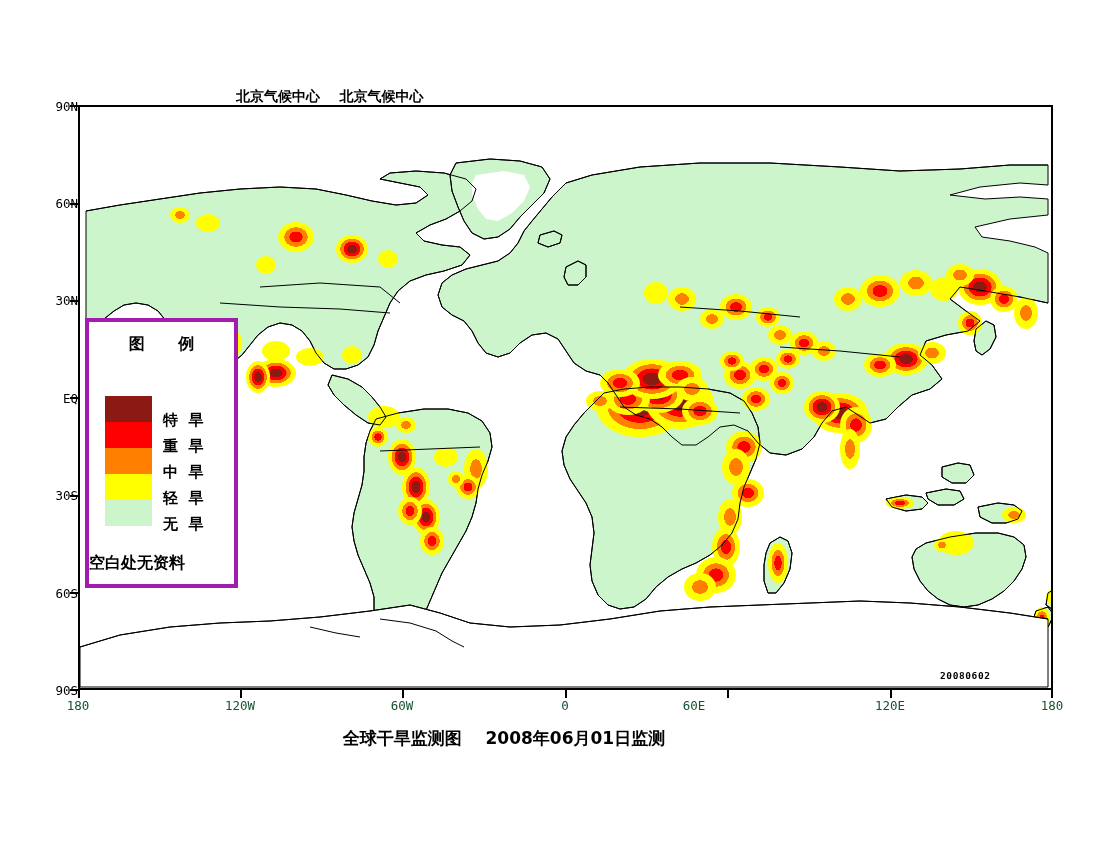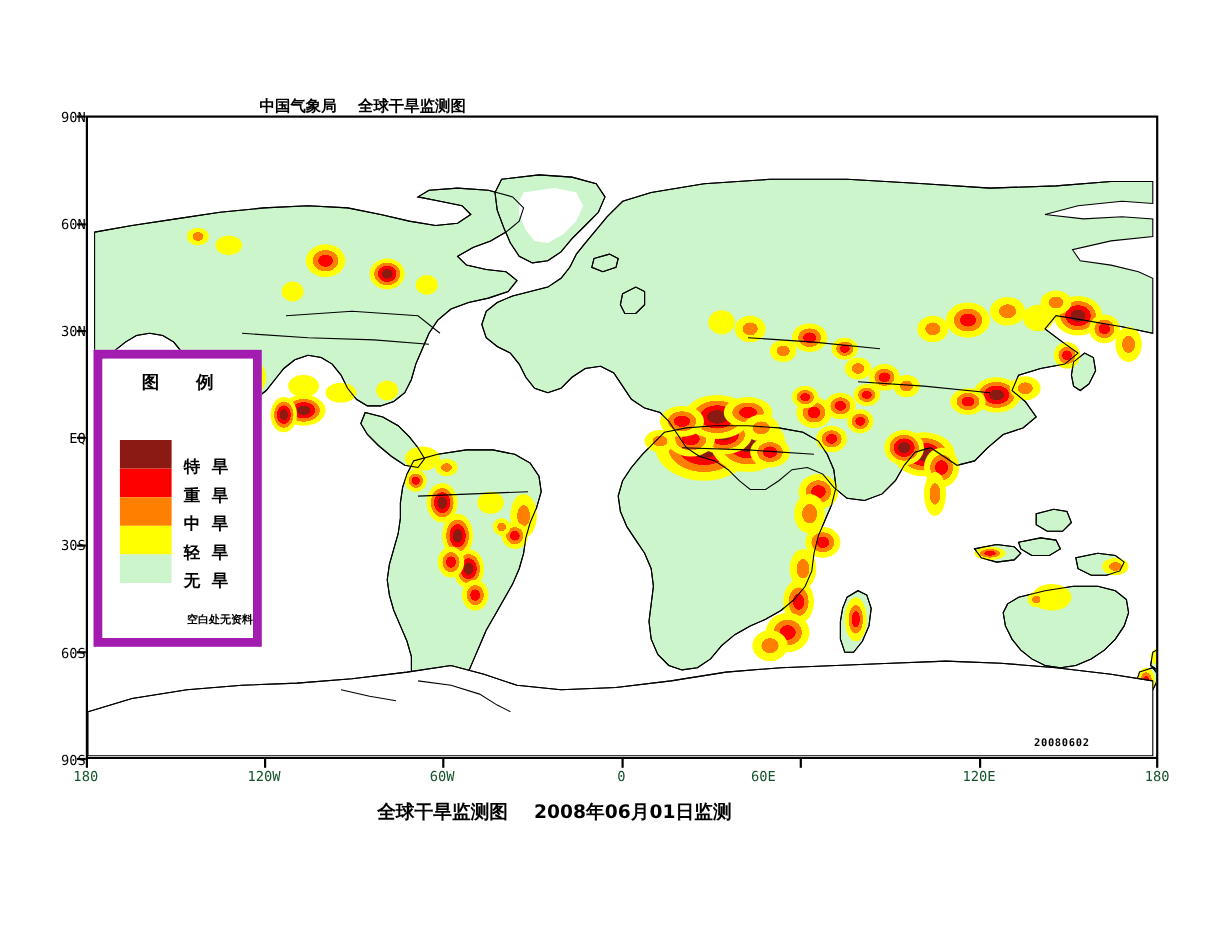--- a/index.html
+++ b/index.html
@@ -44,38 +44,38 @@
     font-family:"DejaVu Sans Mono","Liberation Mono",monospace;
     font-size:12.5px;color:#14532d;white-space:pre;
   }
   .xtickmark{position:absolute;top:690px;width:2px;height:8px;background:#000;}
   #yaxis-box{position:absolute;left:0px;top:0px;width:78px;height:850px;}
   #xaxis-box{position:absolute;left:0px;top:698px;width:1100px;height:24px;}
 
   
   #legend{
     position:absolute;left:85px;top:318px;width:153px;height:270px;
-    border:8px solid #a21caf;background:#fff;box-sizing:border-box;
+    border:4px solid #a21caf;background:#fff;box-sizing:border-box;
   }
   #legend-title{
     position:absolute;left:0;top:12px;width:100%;text-align:center;
     font-family:"DejaVu Sans",sans-serif;
     font-size:16px;font-weight:700;color:#000;white-space:pre;
   }
   .lgrow{position:absolute;left:16px;height:26px;width:122px;}
   .lgsw{position:absolute;left:0;top:0;width:47px;height:26px;}
   .lglab{
     position:absolute;left:58px;top:1px;
     font-family:"DejaVu Sans",sans-serif;
     font-size:15px;font-weight:700;color:#000;white-space:pre;margin-top:14px;
   }
   #legend-note{
-    position:absolute;left:0;bottom:10px;width:100%;text-align:right;
+    position:absolute;left:0;bottom:10px;width:100%;text-align:left;
     font-family:"DejaVu Sans",sans-serif;
-    font-size:10px;font-weight:700;color:#000;white-space:pre;
+    font-size:16px;font-weight:700;color:#000;white-space:pre;
   }
 
   
   #datestamp{
     position:absolute;left:940px;top:670px;
     font-family:"DejaVu Sans Mono","Liberation Mono",monospace;
     font-size:9.5px;font-weight:700;color:#000;letter-spacing:0.6px;
   }
 
   
@@ -89,21 +89,21 @@
     font-family:"DejaVu Sans Mono","Liberation Mono",monospace;
     font-size:20px;font-weight:400;color:#000;white-space:pre;
     letter-spacing:3.5px;
   }
 </style>
 </head>
 <body>
 
 <div id="stage">
 
-  <div class="hdr-cn">中国气象局    全球干旱监测图</div>
+  <div class="hdr-cn">北京气候中心    北京气候中心</div>
 
   <div id="frame">
     <svg id="mapsvg" viewBox="0 0 971 581" preserveAspectRatio="none">
       <defs>
 
         <radialGradient id="g5" cx="50%" cy="50%" r="50%">
           <stop offset="0%" stop-color="#8B1A13"></stop>
           <stop offset="30%" stop-color="#8B1A13"></stop>
           <stop offset="31%" stop-color="#FF0000"></stop>
           <stop offset="52%" stop-color="#FF0000"></stop>

